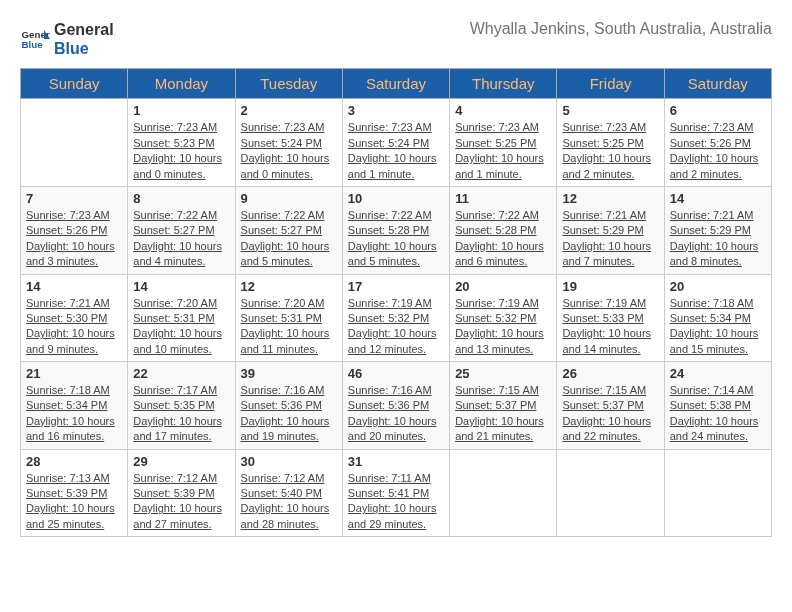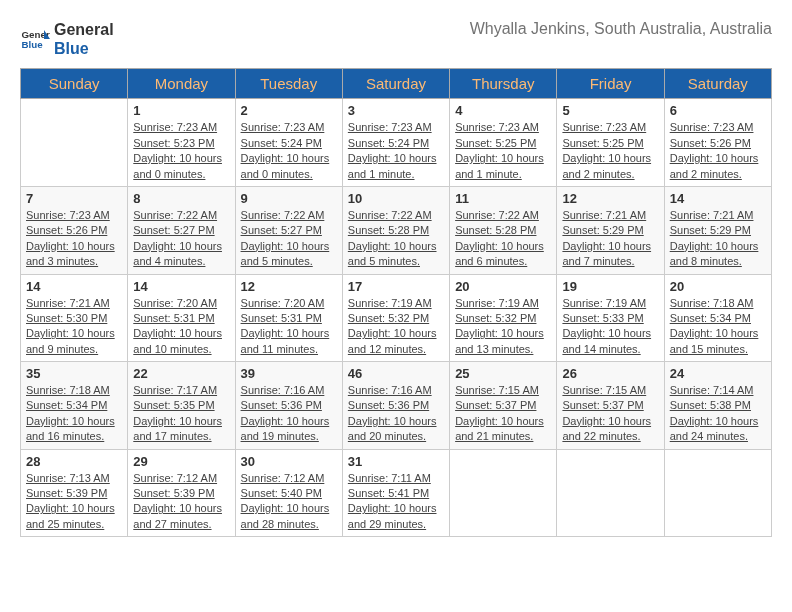--- a/index.html
+++ b/index.html
@@ -193,21 +193,21 @@
           <span class="day-num">19</span>
           <div class="day-info">Sunrise: 7:19 AM<br>Sunset: 5:33 PM<br>Daylight: 10 hours<br>and 14 minutes.</div>
         </td>
         <td>
           <span class="day-num">20</span>
           <div class="day-info">Sunrise: 7:18 AM<br>Sunset: 5:34 PM<br>Daylight: 10 hours<br>and 15 minutes.</div>
         </td>
       </tr>
       <tr>
         <td>
-          <span class="day-num">35</span>
+          <span class="day-num">21</span>
           <div class="day-info">Sunrise: 7:18 AM<br>Sunset: 5:34 PM<br>Daylight: 10 hours<br>and 16 minutes.</div>
         </td>
         <td>
           <span class="day-num">22</span>
           <div class="day-info">Sunrise: 7:17 AM<br>Sunset: 5:35 PM<br>Daylight: 10 hours<br>and 17 minutes.</div>
         </td>
         <td>
           <span class="day-num">39</span>
           <div class="day-info">Sunrise: 7:16 AM<br>Sunset: 5:36 PM<br>Daylight: 10 hours<br>and 19 minutes.</div>
         </td>

